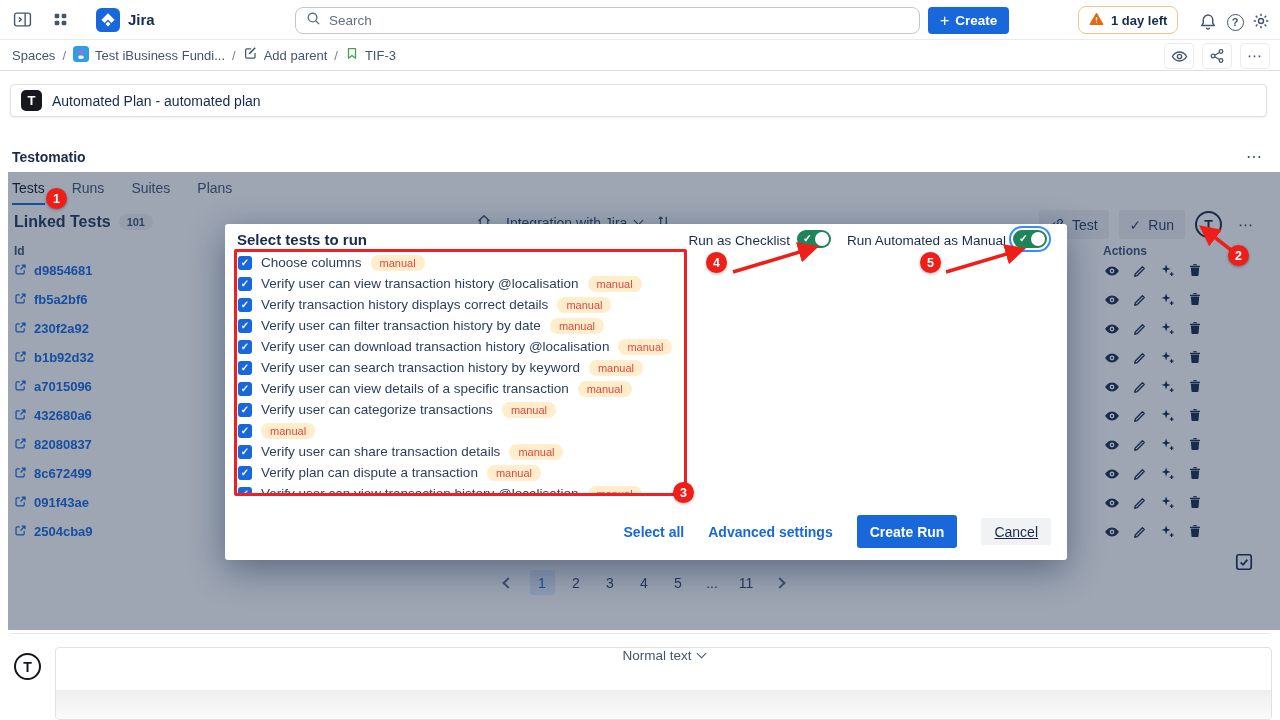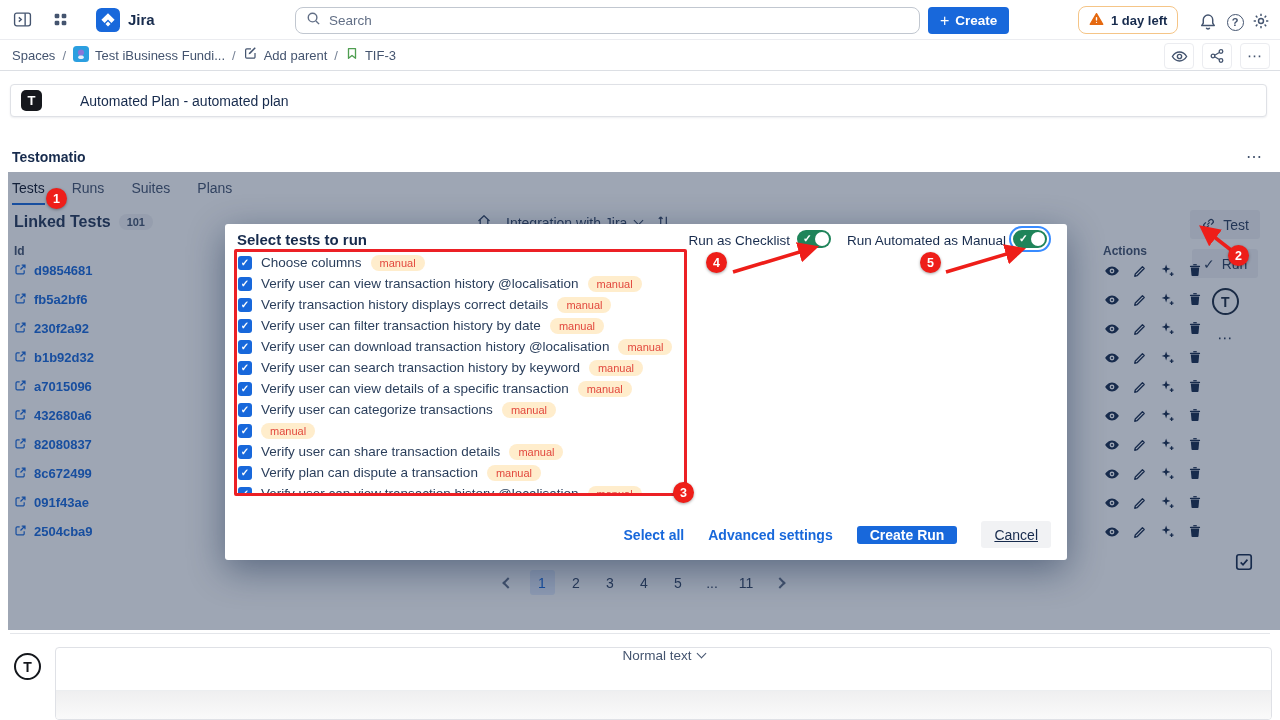--- a/index.html
+++ b/index.html
@@ -40,41 +40,41 @@
   .mini-btn { width:30px; height:26px; border:1px solid #ebecf0; border-radius:4px; background:#fff; display:flex;
               align-items:center; justify-content:center; color:#44546f; cursor:pointer; }
   .dots { font-size:15px; letter-spacing:1px; color:#44546f; }
 
   
   .plan-card { position:absolute; left:10px; top:84px; width:1257px; height:33px; border:1px solid #dfe1e6;
                border-radius:4px; box-shadow:0 1px 2px rgba(9,30,66,.08); display:flex; align-items:center;
                padding:0 10px; gap:10px; background:#fff; }
   .tlogo-sq { width:21px; height:21px; background:#16181d; border-radius:5px; color:#fff; font-weight:bold;
               font-size:13px; display:flex; align-items:center; justify-content:center; }
-  .plan-title { font-size:14px; color:#172b4d;margin-left:28px; }
+  .plan-title { font-size:14px; color:#172b4d; }
 
   .section-heading { position:absolute; left:12px; top:149px; font-size:14px; font-weight:bold; color:#172b4d; }
   .section-more { position:absolute; left:1246px; top:147px; font-size:16px; color:#44546f; letter-spacing:1px; cursor:pointer; }
 
   
   .widget { position:absolute; left:8px; top:172px; width:1272px; height:458px; background:#fff; }
   .dim-overlay { position:absolute; inset:0; background:rgba(23,43,77,0.42); z-index:5; }
 
   .tabs { position:absolute; left:4px; top:4px; display:flex; gap:27px; font-size:14px; color:#44546f; }
   .tab { padding:4px 0 7px 0; cursor:pointer; }
   .tab:first-child { color:#0f172a; border-bottom:2.5px solid #1868db; }
 
   .wtoolbar { position:absolute; left:0; top:36px; width:100%; height:34px; }
   .lt-label { position:absolute; left:6px; top:5px; font-size:16px; font-weight:bold; color:#253858; display:flex; align-items:center; gap:8px; }
   .count-badge { background:#f1f2f4; color:#44546f; font-size:11px; font-weight:bold; border-radius:10px; padding:2px 8px; }
   .branch-group { position:absolute; left:468px; top:5px; display:flex; align-items:center; gap:14px; color:#344563; font-size:14px; }
   .branch-sel { display:flex; align-items:center; gap:8px; cursor:pointer; }
   .chev { width:7px; height:7px; border-right:1.7px solid currentColor; border-bottom:1.7px solid currentColor;
           transform:rotate(45deg); display:inline-block; margin-top:-4px; }
-  .wt-buttons { position:absolute; right:20px; top:2px; display:flex; align-items:center; gap:10px;flex-direction:column; }
+  .wt-buttons { position:absolute; right:20px; top:2px; display:flex; align-items:center; gap:10px; }
   .subtle-btn { height:29px; padding:0 11px; background:#f1f2f4; border:none; border-radius:3px; font-size:14px;
                 color:#2c3e5d; display:flex; align-items:center; gap:7px; cursor:pointer; font-family:inherit; }
   .tcircle { width:27px; height:27px; border:2.4px solid #1c2b41; border-radius:50%; display:flex; align-items:center;
              justify-content:center; font-weight:bold; font-size:14px; color:#1c2b41; cursor:pointer; background:transparent; }
   .wt-more { font-size:15px; color:#2c3e5d; letter-spacing:1px; padding:4px 6px; cursor:pointer; }
 
   .col-header { position:absolute; top:72px; font-size:12px; font-weight:bold; color:#44546f; }
   .id-header { left:6px; }
   .actions-header { left:1095px; }
 
@@ -110,21 +110,21 @@
               border-radius:2px; z-index:3; pointer-events:none; }
   .check-list { position:absolute; left:13px; top:28px; width:442px; height:241px; overflow:hidden; }
   .check-row { height:21px; display:flex; align-items:center; gap:9px; }
   .cb { width:14px; height:14px; border-radius:3px; background:#1868db; color:#fff; font-size:10px; font-weight:bold;
         display:flex; align-items:center; justify-content:center; flex:0 0 auto; cursor:pointer; }
   .check-label { font-size:13.5px; color:#2b3f5c; cursor:pointer; }
   .manual-badge { background:#ffedcc; color:#e2483d; font-size:11px; border-radius:9px; padding:2px 9px; }
 
   .modal-footer { position:absolute; right:16px; bottom:12px; display:flex; align-items:center; gap:24px; }
   .link-btn { color:#1868db; font-size:14px; font-weight:bold; cursor:pointer; }
-  .primary-btn { background:#1868db; color:#fff; border:none; border-radius:3px; height:18px; padding:0 13px;
+  .primary-btn { background:#1868db; color:#fff; border:none; border-radius:3px; height:33px; padding:0 13px;
                  font-size:14px; font-weight:bold; cursor:pointer; font-family:inherit; }
   .secondary-btn { background:#f1f2f4; color:#172b4d; border:none; border-radius:3px; height:27px; padding:0 13px;
                    font-size:14px; cursor:pointer; font-family:inherit;text-decoration:underline; }
 
   
   .abadge { position:absolute; width:21px; height:21px; border-radius:50%; background:#ee1e19; color:#fff;
             font-weight:bold; font-size:12.5px; display:flex; align-items:center; justify-content:center;
             z-index:30; box-shadow:0 1px 3px rgba(0,0,0,.35); }
   .arrows { position:absolute; left:0; top:0; z-index:29; pointer-events:none; }
 

